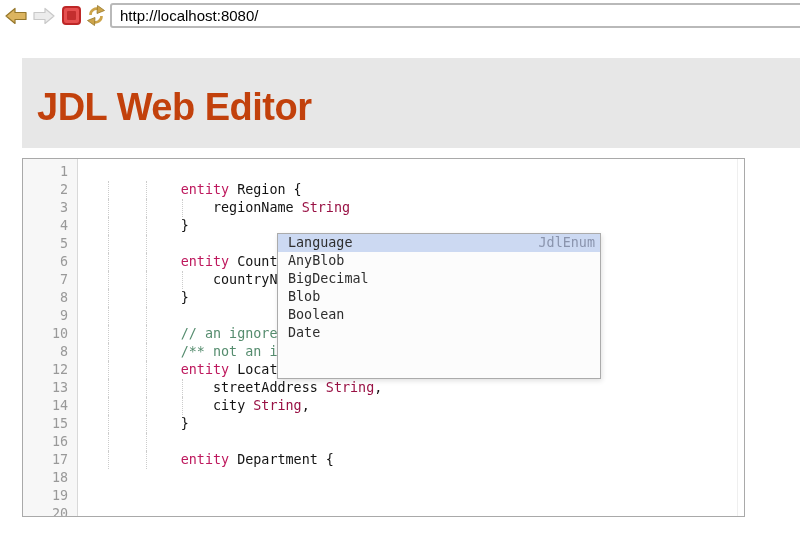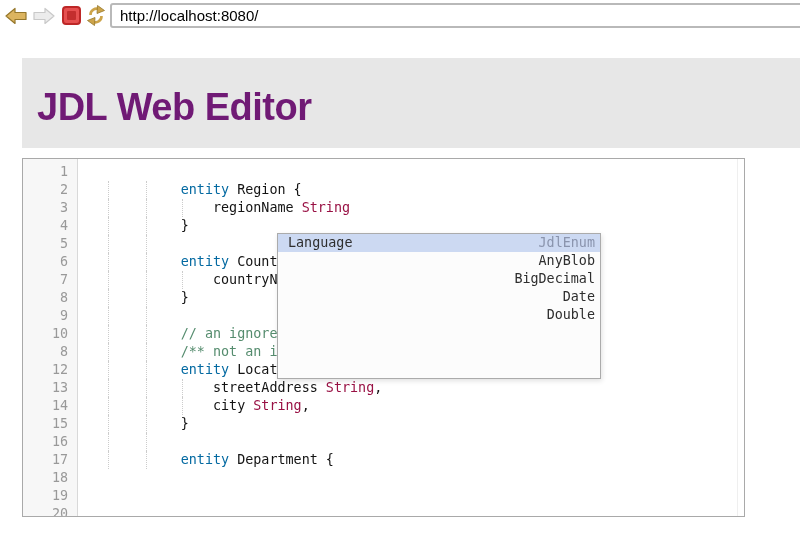--- a/index.html
+++ b/index.html
@@ -20,46 +20,46 @@
   .btn-refresh { left:85px; top:4px;  width:22px; height:23px; }
   .url-input {
     position:absolute; left:110px; top:3px; width:700px; height:25px; box-sizing:border-box;
     border:2px solid #b9b9b9; border-radius:3px; background:#fff;
     padding:0 8px; font:15px "Liberation Sans", sans-serif; color:#000; outline:none;
   }
 
   
   .page-header { position:absolute; left:22px; top:58px; width:778px; height:90px; background:#e7e7e7; }
   .page-header h1 { margin:0; padding:28px 0 0 15px; font-size:38px; font-weight:bold;
-                    color:#701a75; letter-spacing:-0.5px; }
+                    color:#c2410c; letter-spacing:-0.5px; }
 
   
   .editor {
     position:absolute; left:22px; top:158px; width:723px; height:359px; box-sizing:border-box;
     border:1px solid #a9a9a9; background:#fff; overflow:hidden;
     font-family:"DejaVu Sans Mono", monospace; font-size:13.4px; line-height:18px;
   }
   .gutter { position:absolute; left:0; top:0; bottom:0; width:55px; box-sizing:border-box;
             background:#f7f7f7; border-right:1px solid #d9d9d9; padding-top:4px; }
   .gutter .num { height:18px; text-align:right; padding-right:9px; color:#999; }
   .scroll-track { position:absolute; top:0; bottom:0; left:714px; width:1px; background:#efefef; }
   .lines { position:absolute; left:55px; right:0; top:0; bottom:0; padding-top:4px; }
   .code-line { position:relative; height:18px; white-space:pre; padding-left:6px; color:#131313; }
   .code-line.active { background:#e8f2ff; }
   .guide { position:absolute; top:0; bottom:0; width:0; border-left:1px dotted #ccc; }
-  .s-kw   { color:#0369a1; }
+  .s-kw   { color:#be185d; }
   .s-type { color:#991144; }
   .s-cmt  { color:#558c6e; }
   .s-hl   { background:#fff000; border-radius:2px; box-shadow:0 0 0 1px #fff000; }
 
   
   .popup {
     position:absolute; left:254px; top:74px; width:324px; height:146px; box-sizing:border-box;
     background:#fcfcfc; border:1px solid #ababab; z-index:5;
-    font-size:13.4px; line-height:18px; box-shadow:1px 2px 5px rgba(0,0,0,0.12);text-align:right;
+    font-size:13.4px; line-height:18px; box-shadow:1px 2px 5px rgba(0,0,0,0.12);
   }
   .popup .row { height:18px; padding:0 5px 0 10px; color:#2e2e2e; white-space:pre; }
   .popup .row.sel { background:#ccd9f2; display:flex; justify-content:space-between; }
   .popup .detail { color:#8a94ad; }
 </style>
 </head>
 <body>
 
 <div class="toolbar">
   <button class="tb-btn btn-back">
@@ -130,16 +130,17 @@
       <div class="code-line"><span class="guide" style="left: 30px;"></span><span class="guide" style="left: 68px;"></span><span class="guide" style="left: 104px;"></span><span>                streetAddress </span><span class="s-type">String</span><span>,</span></div>
       <div class="code-line"><span class="guide" style="left: 30px;"></span><span class="guide" style="left: 68px;"></span><span class="guide" style="left: 104px;"></span><span>                city </span><span class="s-type">String</span><span>,</span></div>
       <div class="code-line"><span class="guide" style="left: 30px;"></span><span class="guide" style="left: 68px;"></span><span>            }</span></div>
       <div class="code-line"><span class="guide" style="left: 30px;"></span><span class="guide" style="left: 68px;"></span></div>
       <div class="code-line"><span class="guide" style="left: 30px;"></span><span class="guide" style="left: 68px;"></span><span>            </span><span class="s-kw">entity</span><span> Department {</span></div>
     </div>
   <div class="popup">
       <div class="row sel"><span>Language</span><span class="detail">JdlEnum</span></div>
       <div class="row">AnyBlob</div>
       <div class="row">BigDecimal</div>
+      <div class="row">Blob</div>
+      <div class="row">Boolean</div>
       <div class="row">Date</div>
-      <div class="row">Double</div>
     </div>
 </div>
 
 </body></html>

